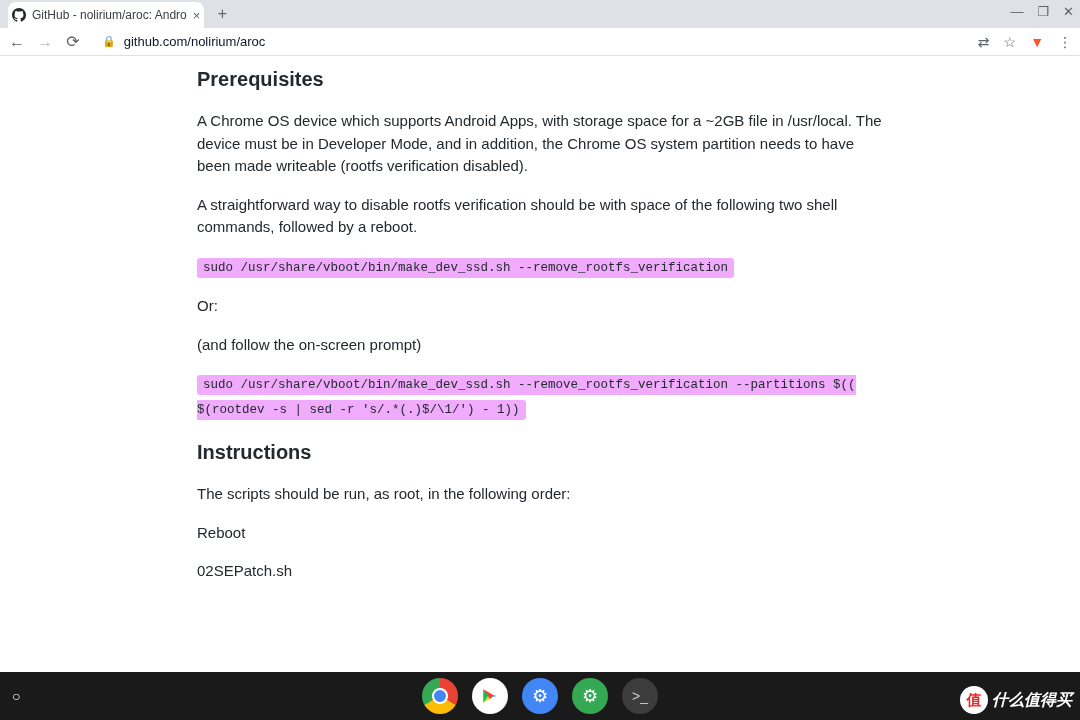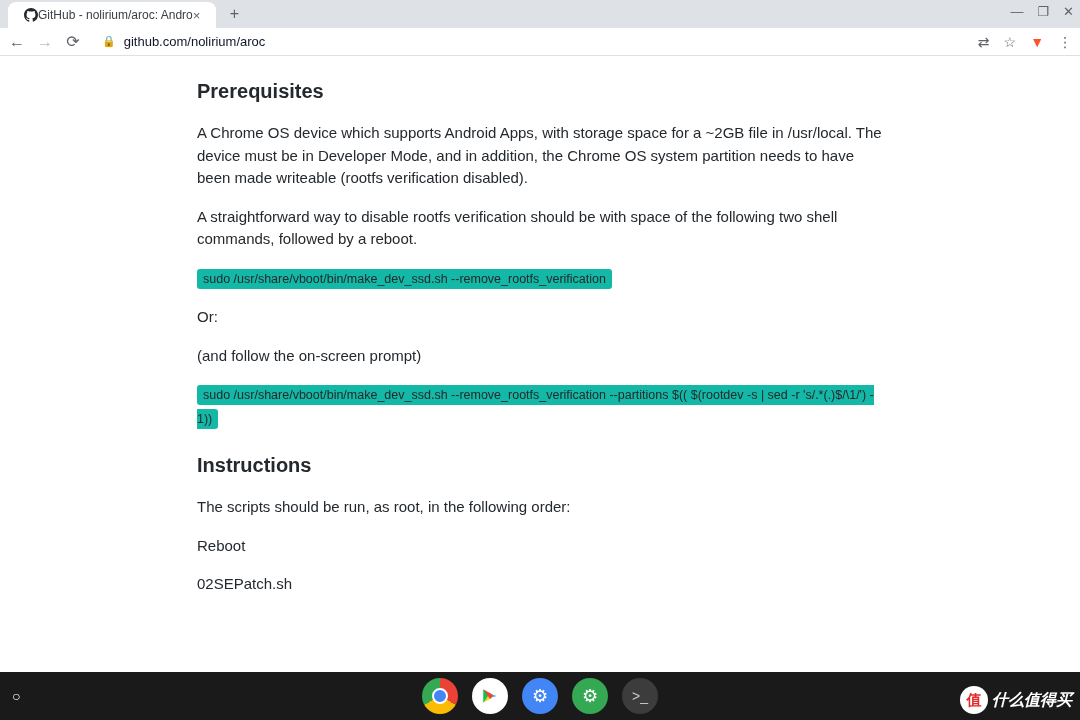--- a/index.html
+++ b/index.html
@@ -1,41 +1,41 @@
 <!DOCTYPE html>
 <html><head>
 <meta charset="utf-8">
 <style>
 * { margin: 0; padding: 0; box-sizing: border-box; }
 body { font-family: -apple-system, BlinkMacSystemFont, "Segoe UI", Helvetica, Arial, sans-serif; width: 1080px; height: 720px; overflow: hidden; background: #fff; position: relative; }
 
 .browser-chrome { background: #dee1e6; height: 56px; }
 .tab-strip { height: 28px; display: flex; align-items: flex-end; padding-left: 8px; }
-.tab { background: #fff; height: 26px; border-radius: 8px 8px 0 0; display: flex; align-items: center; padding: 0 16px; min-width: 180px; font-size: 12px; color: #3c4043; }
+.tab { background: #fff; height: 26px; border-radius: 8px 8px 0 0; display: flex; align-items: center; padding: 0 4px; min-width: 180px; font-size: 12px; color: #3c4043; gap: 6px; }
 .tab .favicon { width: 14px; height: 14px; display: flex; align-items: center; justify-content: center; }
 .tab .title { flex: 1; white-space: nowrap; overflow: hidden; text-overflow: ellipsis; }
 .tab .close { font-size: 13px; color: #5f6368; cursor: pointer; }
 .new-tab { width: 24px; height: 24px; display: flex; align-items: center; justify-content: center; color: #5f6368; font-size: 16px; cursor: pointer; margin-left: 6px; margin-bottom: 2px; }
 .window-controls { position: absolute; right: 6px; top: 4px; display: flex; gap: 14px; color: #5f6368; font-size: 13px; }
 .window-controls span { cursor: pointer; }
 
 .toolbar { background: #fff; height: 28px; display: flex; align-items: center; padding: 0 8px; gap: 10px; border-bottom: 1px solid #e0e0e0; }
 .nav-btn { color: #5f6368; cursor: pointer; width: 18px; text-align: center; }
 .nav-btn.disabled { color: #bdbdbd; }
 .address-bar { flex: 1; display: flex; align-items: center; gap: 8px; font-size: 13px; color: #5f6368; padding-left: 10px; }
 .lock-icon { font-size: 11px; }
 .url { color: #0f172a; }
 .toolbar-right { display: flex; gap: 14px; align-items: center; color: #5f6368; font-size: 14px; }
 .brave-icon { color: #fb542b; }
 
 .content { height: calc(720px - 56px - 48px); overflow-y: auto; background: #fff; }
 .readme { max-width: 718px; margin: 0 auto; padding: 0 16px; color: #24292e; font-size: 15px; line-height: 1.5; }
-.readme h2 { font-size: 20px; font-weight: 600; margin-top: 20px; margin-bottom: 16px; }
+.readme h2 { font-size: 20px; font-weight: 600; margin-top: 8px; margin-bottom: 16px; }
 .readme p { margin-bottom: 16px; }
-.readme code.inline { background: #14b8a6; padding: 3px 6px; font-family: Liberation Sans, sans-serif; font-size: 12.5px; border-radius: 3px; line-height: 1.8; }
+.readme code.inline { background: #f0abfc; padding: 3px 6px; font-family: Liberation Mono, monospace; font-size: 12.5px; border-radius: 3px; line-height: 1.8; }
 
 .shelf { position: absolute; bottom: 0; left: 0; right: 0; height: 48px; background: #1a1a1a; display: flex; align-items: center; justify-content: center; gap: 14px; }
 .shelf-left { position: absolute; left: 12px; color: #fff; font-size: 14px; }
 .shelf-icon { width: 36px; height: 36px; border-radius: 50%; display: flex; align-items: center; justify-content: center; font-size: 18px; cursor: pointer; }
 .shelf-icon.chrome { background: radial-gradient(circle, #fff 25%, transparent 26%), conic-gradient(#ea4335 0 120deg, #fbbc05 120deg 240deg, #34a853 240deg 360deg); position: relative; }
 .shelf-icon.chrome::after { content:''; position:absolute; width:12px; height:12px; background:#4285f4; border:2px solid #fff; border-radius:50%; }
 .shelf-icon.play { background: #fff; }
 .shelf-icon.settings1 { background: #4285f4; color: #fff; }
 .shelf-icon.settings2 { background: #34a853; color: #fff; }
 .shelf-icon.terminal { background: #3c3c3c; color: #ccc; font-size: 14px; }

